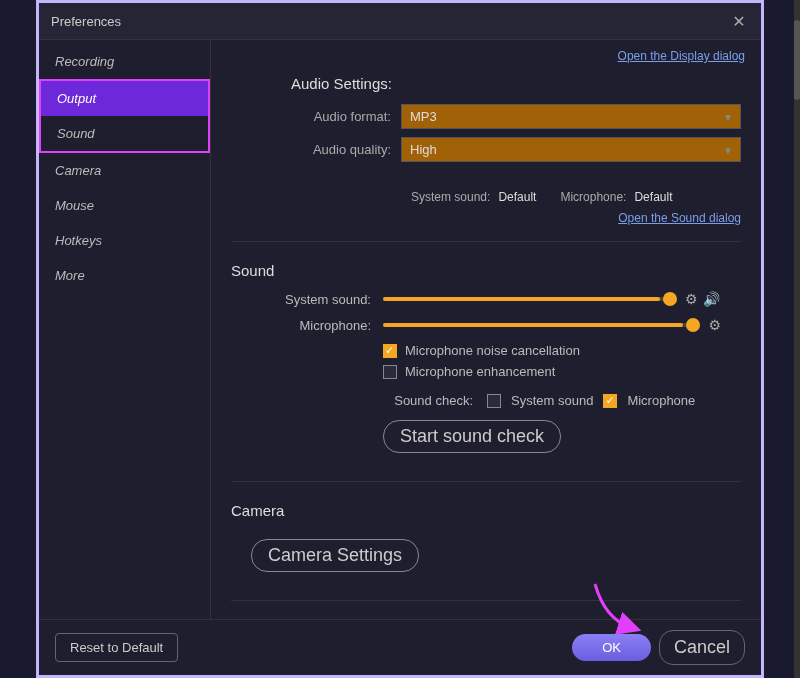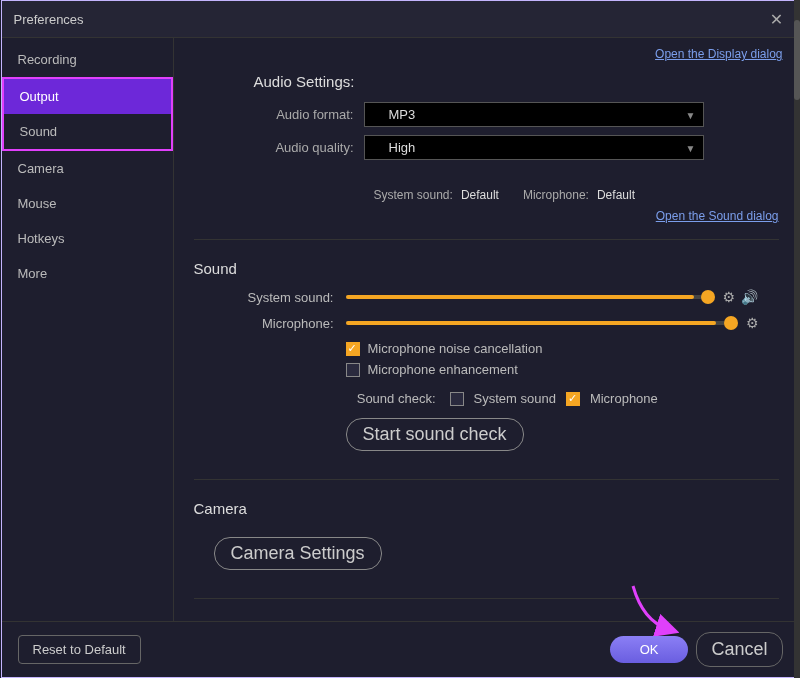--- a/index.html
+++ b/index.html
@@ -7,24 +7,24 @@
       background: #1a1a2e;
       font-family: 'Segoe UI', Arial, sans-serif;
       display: flex;
       justify-content: center;
       align-items: center;
       width: 800px;
       height: 678px;
       overflow: hidden;
     }
     .dialog {
-      width: 799px;
+      width: 728px;
       height: 678px;
       background: #1e1e2e;
-      border: 1px solid #c4b5fd;
+      border: 3px solid #c4b5fd;
       display: flex;
       flex-direction: column;
       color: #ccc;
       font-size: 13px;
     }
     .title-bar {
       background: #252535;
       display: flex;
       align-items: center;
       justify-content: space-between;
@@ -52,20 +52,21 @@
       display: flex;
       flex: 1;
       overflow: hidden;
     }
     .sidebar {
       width: 172px;
       background: #1e1e2e;
       border-right: 1px solid #333;
       flex-shrink: 0;
       padding-top: 4px;
+      font-style: italic;
     }
     .sidebar-item {
       padding: 10px 16px;
       cursor: pointer;
       color: #bbb;
       font-size: 13px;
       user-select: none;
     }
     .sidebar-item.active {
       background: #6d28d9;
@@ -107,24 +108,24 @@
       margin-bottom: 8px;
     }
     .audio-label {
       color: #aaa;
       font-size: 13px;
       width: 100px;
       text-align: right;
       margin-right: 10px;
     }
     .dropdown {
-      background: #000000;
+      background: #a16207;
       border: 1px solid #555;
       color: #ddd;
-      padding: 4px 24px 4px 24px;
+      padding: 4px 24px 4px 8px;
       font-size: 13px;
       width: 340px;
       appearance: none;
       cursor: pointer;
       position: relative;
     }
     .dropdown-wrapper {
       position: relative;
       display: inline-block;
     }

